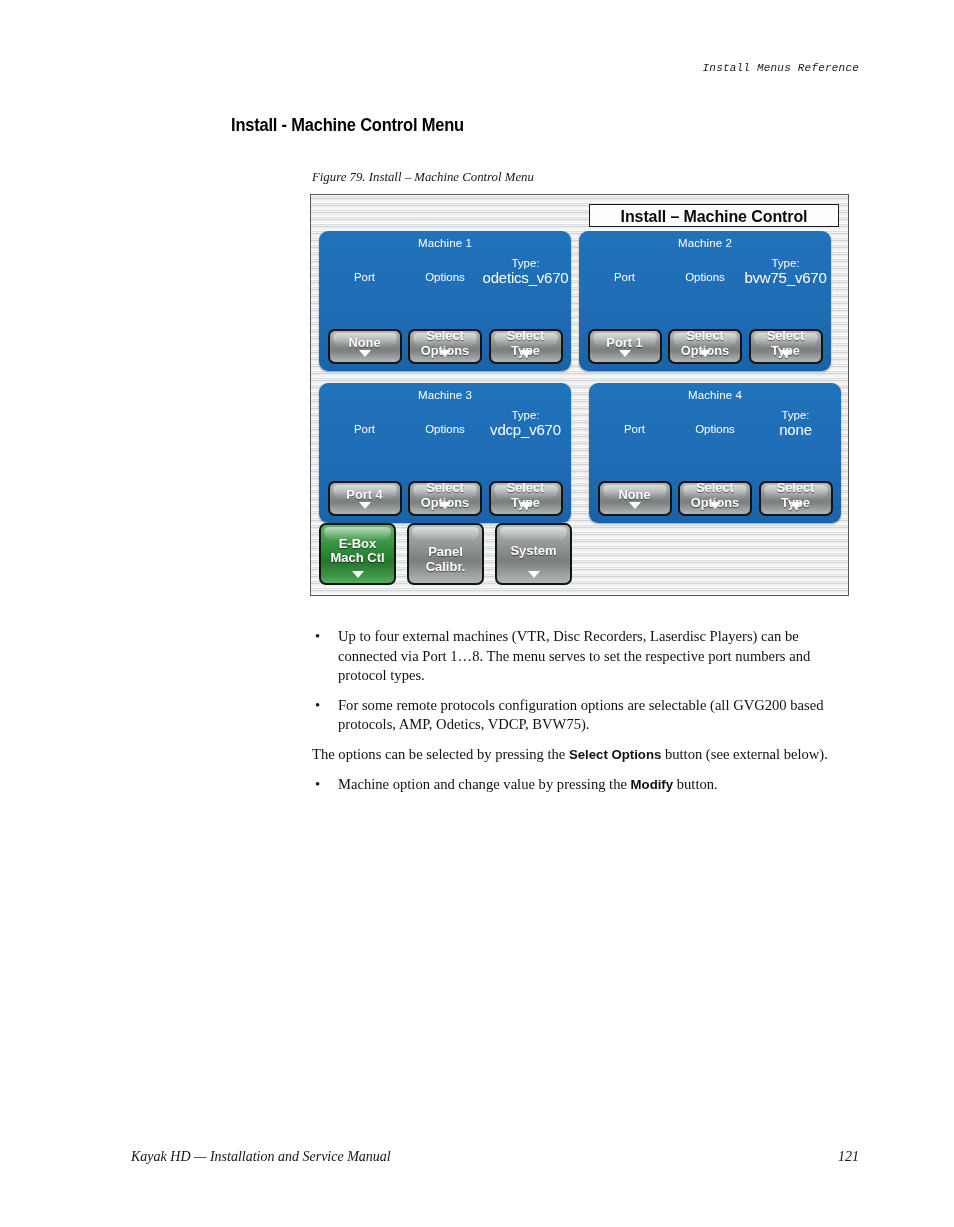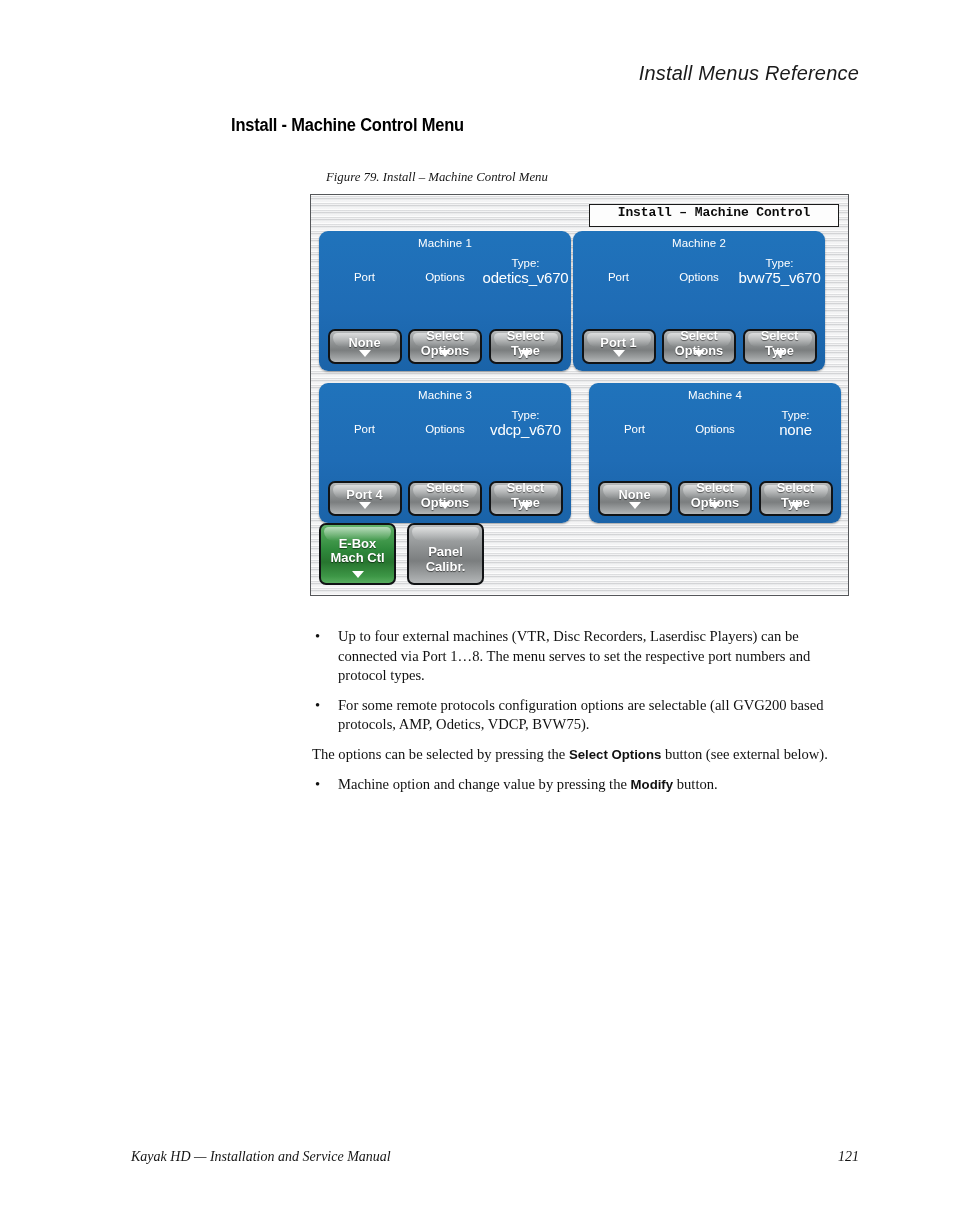--- a/index.html
+++ b/index.html
@@ -14,23 +14,23 @@
     font-family: "Liberation Serif", serif;
     color: #000000;
     overflow: hidden;
   }
 
   
   .running-head {
     position: absolute;
     top: 62px;
     right: 95px;
-    font-family: Liberation Sans, sans-serif;
+    font-family: Liberation Mono, monospace;
     font-style: italic;
-    font-size: 20px;
+    font-size: 11px;
     color: #1a1a1a;
     letter-spacing: 0.2px;
   }
 
   
   .section-heading {
     position: absolute;
     top: 115px;
     left: 231px;
     font-family: "Liberation Sans", sans-serif;
@@ -44,21 +44,20 @@
 
   
   .figure-caption {
     position: absolute;
     top: 170px;
     left: 312px;
     font-family: "Liberation Serif", serif;
     font-style: italic;
     font-size: 12.8px;
     color: #161616;
-    margin-left: 14px;
   }
 
   
   .figure-frame {
     position: absolute;
     left: 310px;
     top: 194px;
     width: 539px;
     height: 402px;
     border: 1px solid #55575a;
@@ -87,25 +86,25 @@
   .menu-title-bar {
     position: absolute;
     left: 278px;
     top: 9px;
     width: 250px;
     height: 23px;
     background: #fdfdfd;
     border: 1.6px solid #1a1a1a;
     box-sizing: border-box;
     display: flex;
-    align-items: flex-start;
+    align-items: flex-end;
     justify-content: center;
-    font-family: Liberation Mono, monospace;
+    font-family: Liberation Sans, sans-serif;
     font-weight: bold;
-    font-size: 13px;
+    font-size: 16px;
     color: #0a0a0a;
     letter-spacing: -0.1px;
   }
 
   
   .machine-grid {
     position: absolute;
     left: 8px;
     top: 36px;
     width: 413px;
@@ -113,21 +112,21 @@
   }
   .machine-panel {
     position: absolute;
     width: 252px;
     height: 140px;
     background: linear-gradient(to bottom, #2073bb 0%, #1f6cb5 55%, #1a63a8 100%);
     border-radius: 9px;
     box-shadow: 0 1px 2px rgba(0,0,0,0.35);
   }
   .mp-1 { left: 0px;   top: 0px; }
-  .mp-2 { left: 254px; top: 0px; }
+  .mp-2 { left: 260px; top: 0px; }
   .mp-3 { left: 0px;   top: 152px; }
   .mp-4 { left: 270px; top: 152px; }
 
   .machine-title {
     position: absolute;
     top: 6px;
     left: 0;
     width: 100%;
     text-align: center;
     font-family: "Liberation Sans", sans-serif;
@@ -470,20 +469,24 @@
         <span>Mach Ctl</span>
       </span>
       <span class="btn-arrow"></span>
     </div>
     <div class="soft-btn">
       <span class="btn-text" style="margin-top:11px;">
         <span>Panel</span><br>
         <span>Calibr.</span>
       </span>
     </div>
+    <div class="soft-btn">
+      <span class="btn-text">System</span>
+      <span class="btn-arrow"></span>
+    </div>
   </div>
 
 </div>
 
 <div class="body-copy">
 
   <div class="bullet-item">
     <div class="bullet-dot">•</div>
     <div class="bullet-text">Up to four external machines (VTR, Disc Recorders, Laserdisc Players) can be connected via Port 1…8. The menu serves to set the respective port numbers and protocol types.</div>
   </div>

